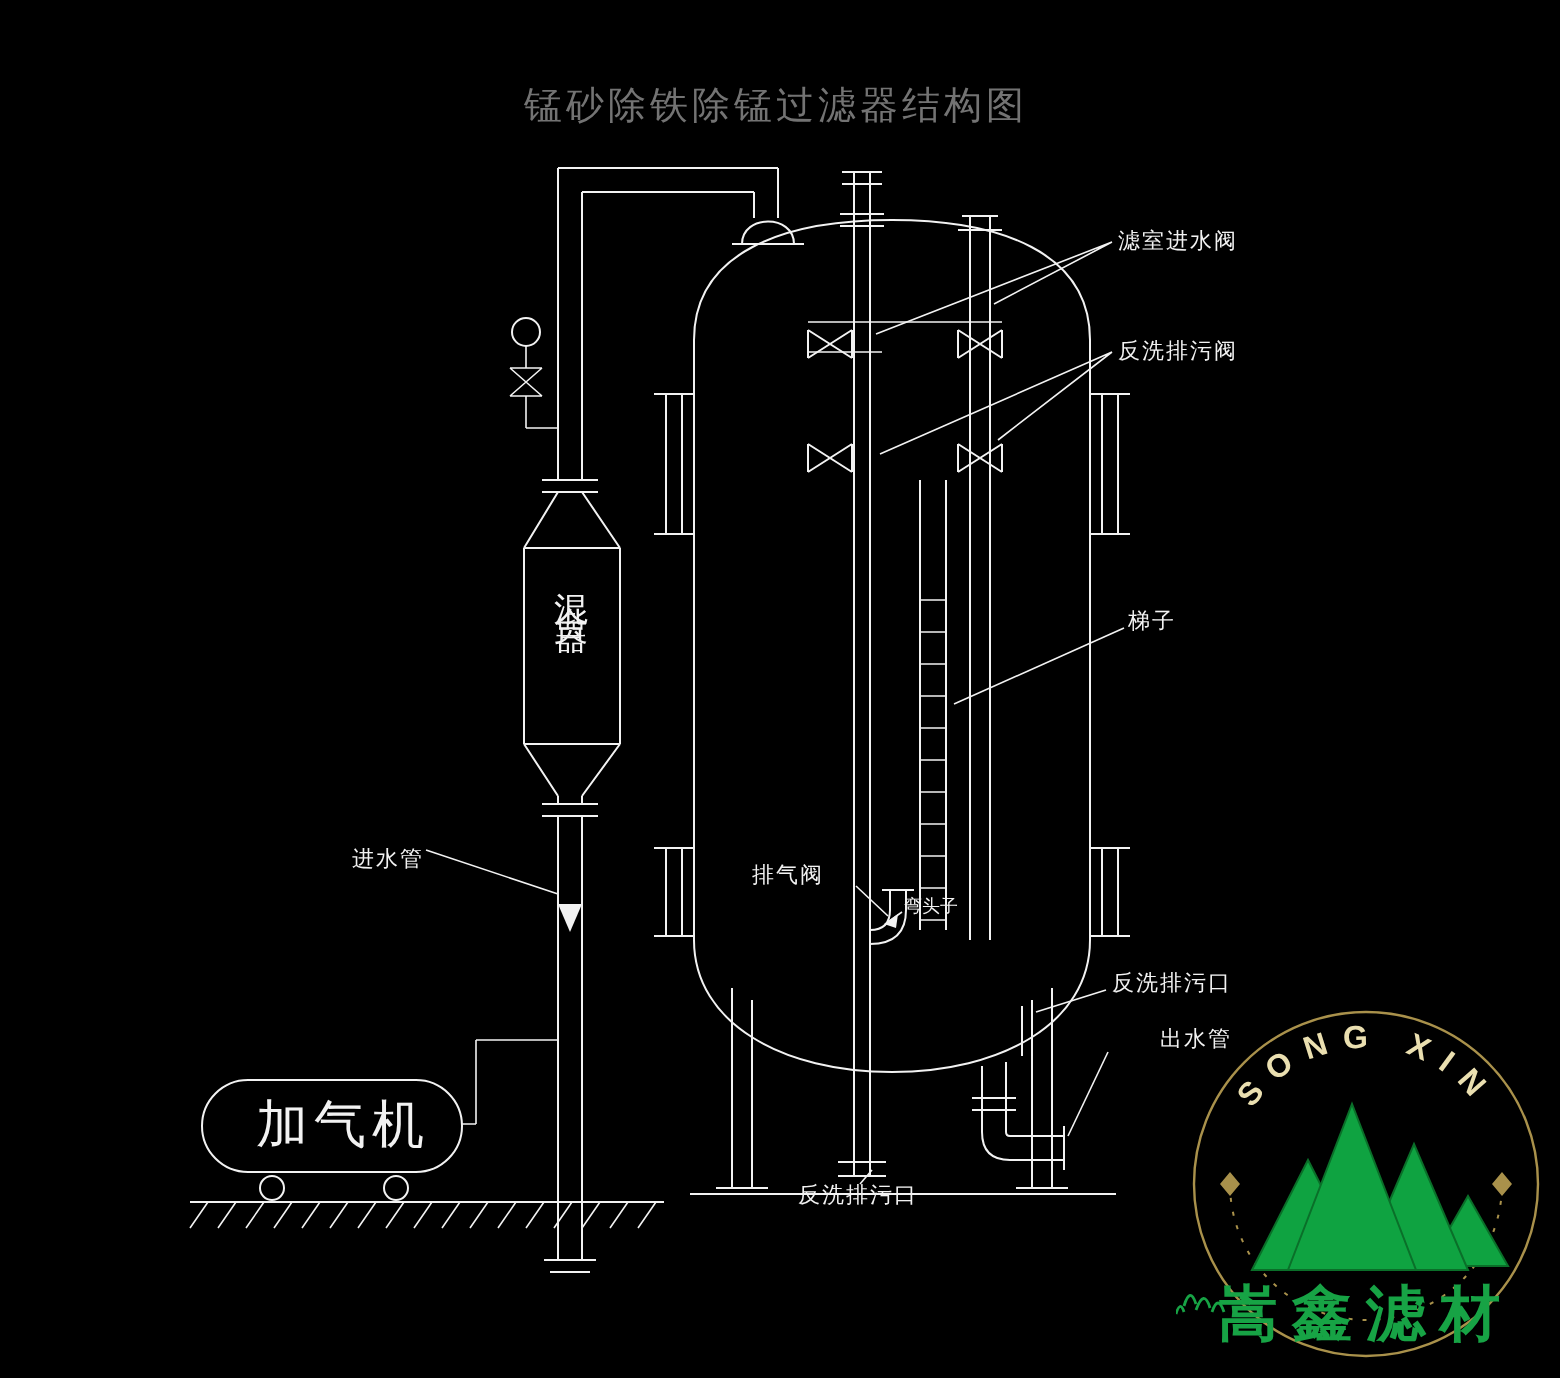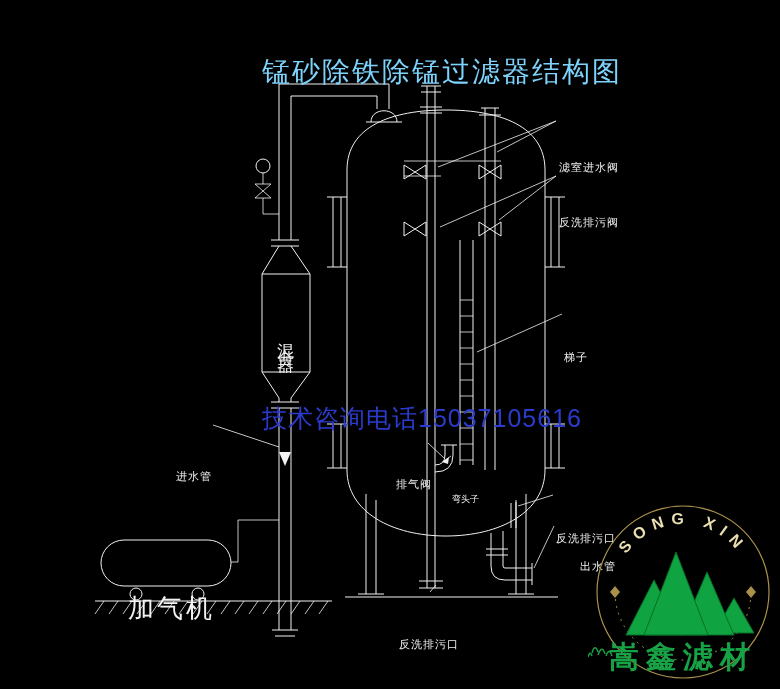--- a/index.html
+++ b/index.html
@@ -8,27 +8,27 @@
     background:var(--background,#000);
     font-family:"Liberation Sans","DejaVu Sans",sans-serif;
     position:relative;
   }
   .canvas{position:absolute;inset:0;width:780px;height:689px;background:var(--background,#000);}
   svg.draw{position:absolute;left:0;top:0;}
   svg.draw path, svg.draw circle{stroke:var(--line,#f2f2f2);stroke-width:1;fill:none;}
   svg.draw .fill{fill:var(--line,#f2f2f2);stroke:none;}
   svg.draw .thin{stroke-width:0.8;}
   .title{
-    position:absolute;left:262px;top:53px;
+    position:absolute;left:262px;top:40px;
     font-family:"Liberation Serif","DejaVu Serif",serif;
-    font-size:28px;letter-spacing:2px;color:#7dd3fc;white-space:nowrap;
+    font-size:19px;letter-spacing:2px;color:#737373;white-space:nowrap;
   }
   .lbl{
     position:absolute;color:var(--line,#f2f2f2);
-    font-size:11px;line-height:12px;white-space:nowrap;letter-spacing:1px;margin-top:46px;
+    font-size:11px;line-height:12px;white-space:nowrap;letter-spacing:1px;
   }
   .lbl.small{font-size:9px;letter-spacing:0;}
   .lbl.big{font-size:26px;letter-spacing:3px;line-height:22px;}
   .lbl.vert{
     writing-mode:vertical-rl;text-orientation:upright;
     font-size:17px;letter-spacing:7px;line-height:20px;
   }
   .watermark{
     position:absolute;left:262px;top:402px;
     font-size:25px;letter-spacing:1px;color:var(--watermark,#2b3bcd);
@@ -127,28 +127,27 @@
     </g>
   </svg>
 
   <div class="title">锰砂除铁除锰过滤器结构图</div>
 
   <div class="lbl" style="left:559px;top:115px">滤室进水阀</div>
   <div class="lbl" style="left:559px;top:170px">反洗排污阀</div>
   <div class="lbl" style="left:564px;top:305px">梯子</div>
   <div class="lbl" style="left:556px;top:486px">反洗排污口</div>
   <div class="lbl" style="left:580px;top:514px">出水管</div>
-  <div class="lbl" style="left:396px;top:432px">排气阀</div>
+  <div class="lbl" style="left:376px;top:432px">排气阀</div>
   <div class="lbl small" style="left:452px;top:447px">弯头子</div>
   <div class="lbl" style="left:176px;top:424px">进水管</div>
   <div class="lbl" style="left:399px;top:592px">反洗排污口</div>
   <div class="lbl vert" style="left:275px;top:283px">混合器</div>
   <div class="lbl big" style="left:128px;top:551px">加气机</div>
 
-  <div class="watermark">技术咨询电话15037105616</div>
 
   <svg class="logo" width="190" height="187" viewBox="0 0 190 187">
     <circle cx="95" cy="90" r="86" fill="none" stroke="var(--logo_ring,#a9914b)" stroke-width="1.2"></circle>
     <path id="arcTop" d="M27 90 A68 68 0 0 1 163 90" fill="none" stroke="none"></path>
     <path d="M27 90 A68 68 0 0 0 163 90" fill="none" stroke="var(--logo_ring,#a9914b)" stroke-width="1" stroke-dasharray="2 5"></path>
     <path d="M27 84 l5 6 -5 6 -5 -6 Z M163 84 l5 6 -5 6 -5 -6 Z" fill="var(--logo_ring,#a9914b)"></path>
     <text class="arc-text">
       <textPath href="#arcTop" startOffset="50%" text-anchor="middle">SONG XIN</textPath>
     </text>
     <g fill="var(--logo_green,#0fa341)" stroke="#0a6f29" stroke-width="1">

